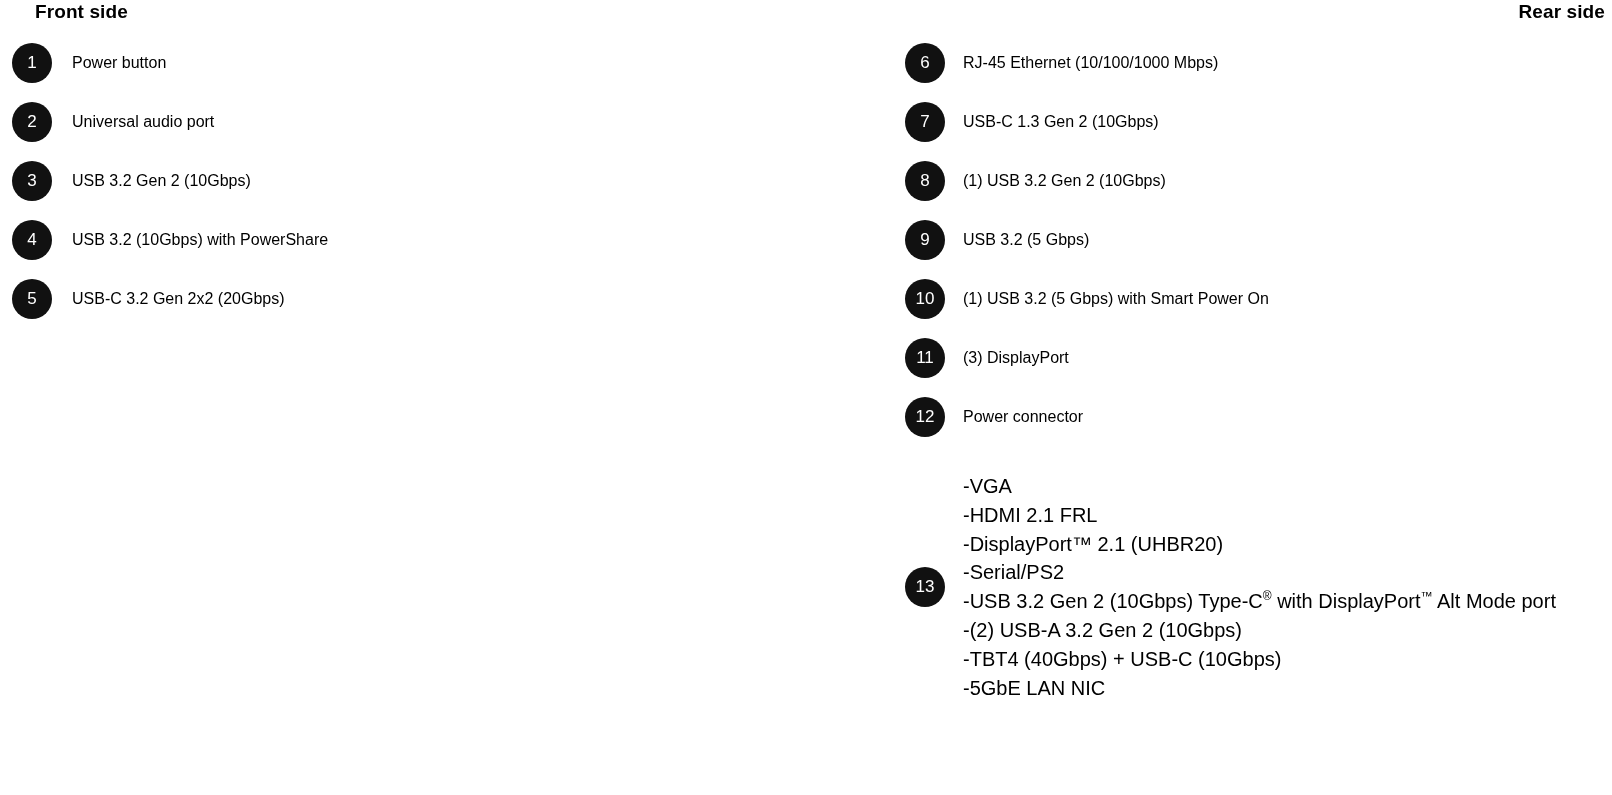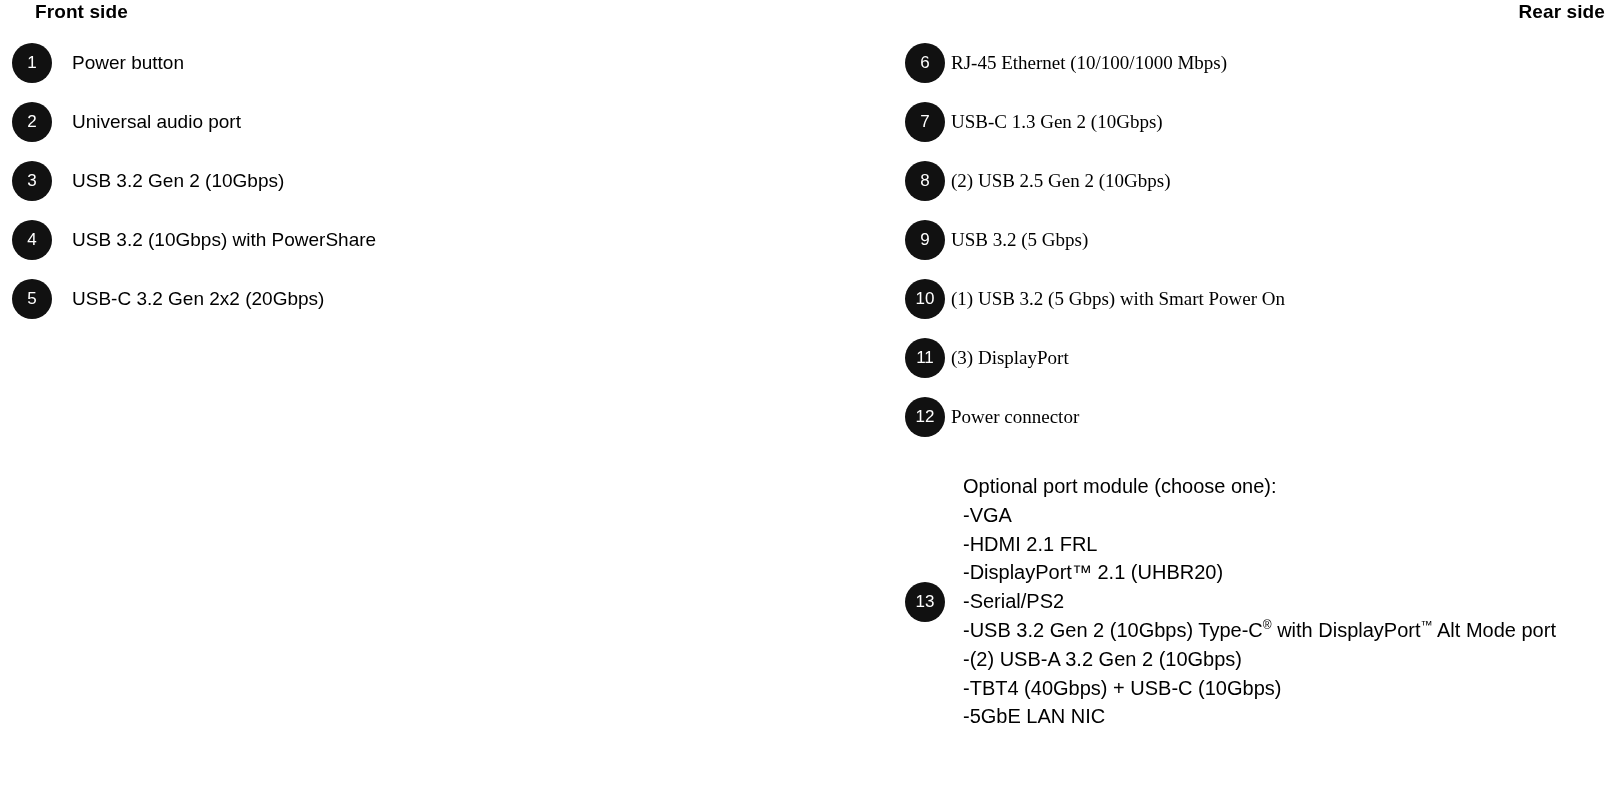--- a/index.html
+++ b/index.html
@@ -61,28 +61,27 @@
     background: #111111;
     color: #ffffff;
     font-size: 17px;
     line-height: 40px;
     text-align: center;
     font-family: "Liberation Sans", sans-serif;
     user-select: none;
   }
   .label {
     flex: 1 1 auto;
-    font-size: 19px;
+    font-size: 16px;
     line-height: 40px;
     padding-left: 20px;
     white-space: nowrap;
   }
   .col-rear .label {
-    padding-left: 6px;
-    font-family: Liberation Serif, serif;
+    padding-left: 18px;
   }
 
   
   .item-multi {
     display: flex;
     align-items: flex-start;
     margin-top: 35px;
   }
   .item-multi .badge-wrap {
     flex: 0 0 auto;
@@ -152,21 +151,21 @@
       <li class="item">
         <span class="badge">6</span>
         <span class="label">RJ-45 Ethernet (10/100/1000 Mbps)</span>
       </li>
       <li class="item">
         <span class="badge">7</span>
         <span class="label">USB-C 1.3 Gen 2 (10Gbps)</span>
       </li>
       <li class="item">
         <span class="badge">8</span>
-        <span class="label">(2) USB 2.5 Gen 2 (10Gbps)</span>
+        <span class="label">(1) USB 3.2 Gen 2 (10Gbps)</span>
       </li>
       <li class="item">
         <span class="badge">9</span>
         <span class="label">USB 3.2 (5 Gbps)</span>
       </li>
       <li class="item">
         <span class="badge">10</span>
         <span class="label">(1) USB 3.2 (5 Gbps) with Smart Power On</span>
       </li>
       <li class="item">
@@ -177,21 +176,20 @@
         <span class="badge">12</span>
         <span class="label">Power connector</span>
       </li>
     </ul>
 
     <div class="item-multi">
       <div class="badge-wrap">
         <span class="badge">13</span>
       </div>
       <div class="label-block">
-        <div class="line">Optional port module (choose one):</div>
         <div class="line">-VGA</div>
         <div class="line">-HDMI 2.1 FRL</div>
         <div class="line">-DisplayPort™ 2.1 (UHBR20)</div>
         <div class="line">-Serial/PS2</div>
         <div class="line"><span>-USB 3.2 Gen 2 (10Gbps) Type-C</span><sup>®</sup><span> with DisplayPort</span><sup>™</sup><span> Alt Mode port</span></div>
         <div class="line">-(2) USB-A 3.2 Gen 2 (10Gbps)</div>
         <div class="line">-TBT4 (40Gbps) + USB-C (10Gbps)</div>
         <div class="line">-5GbE LAN NIC</div>
       </div>
     </div>

